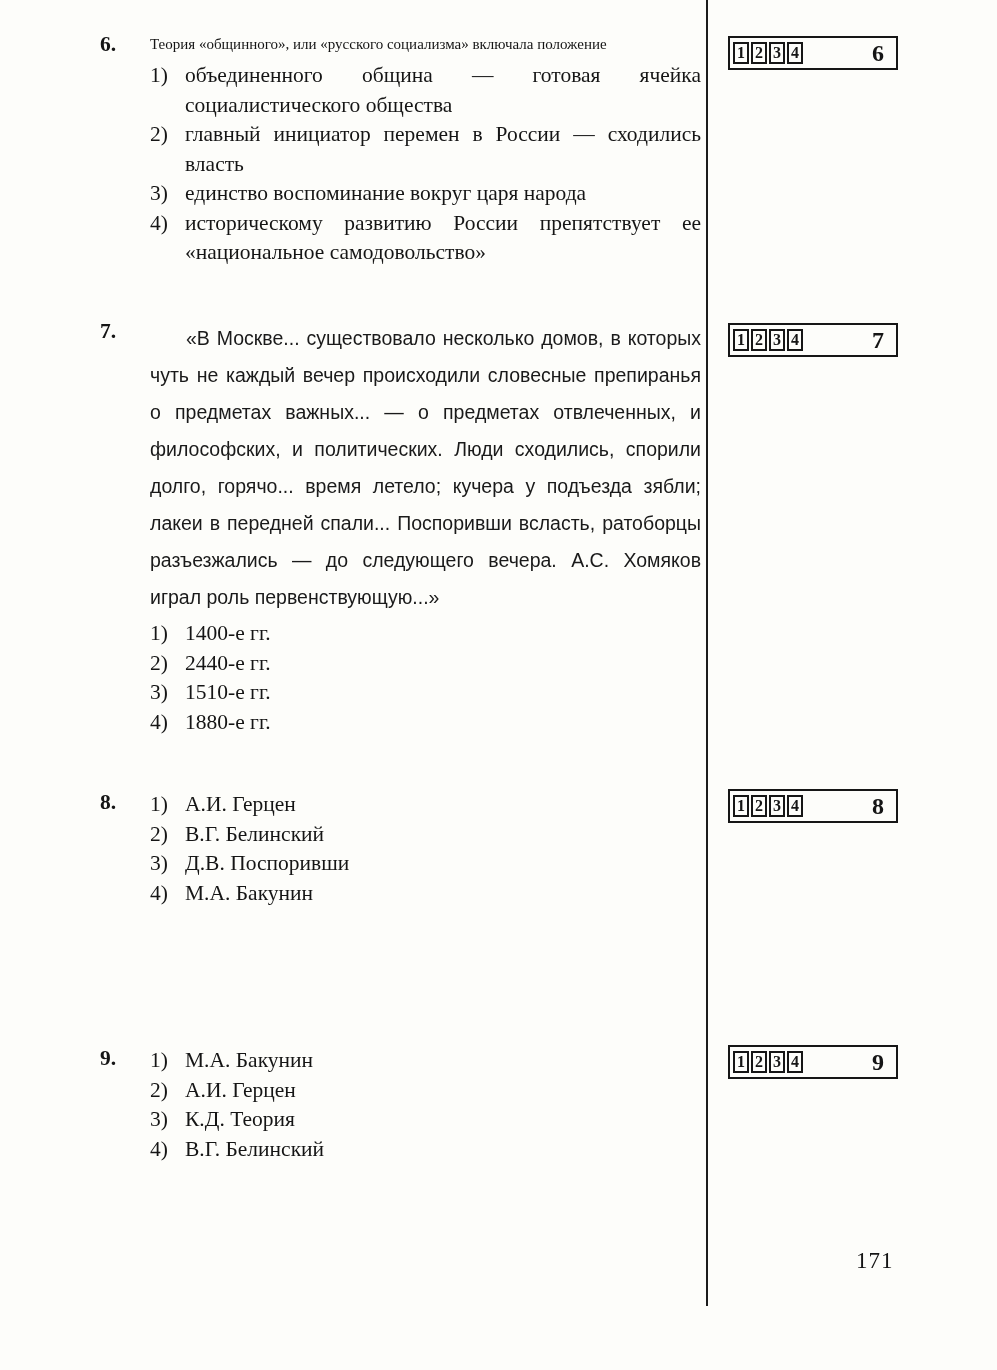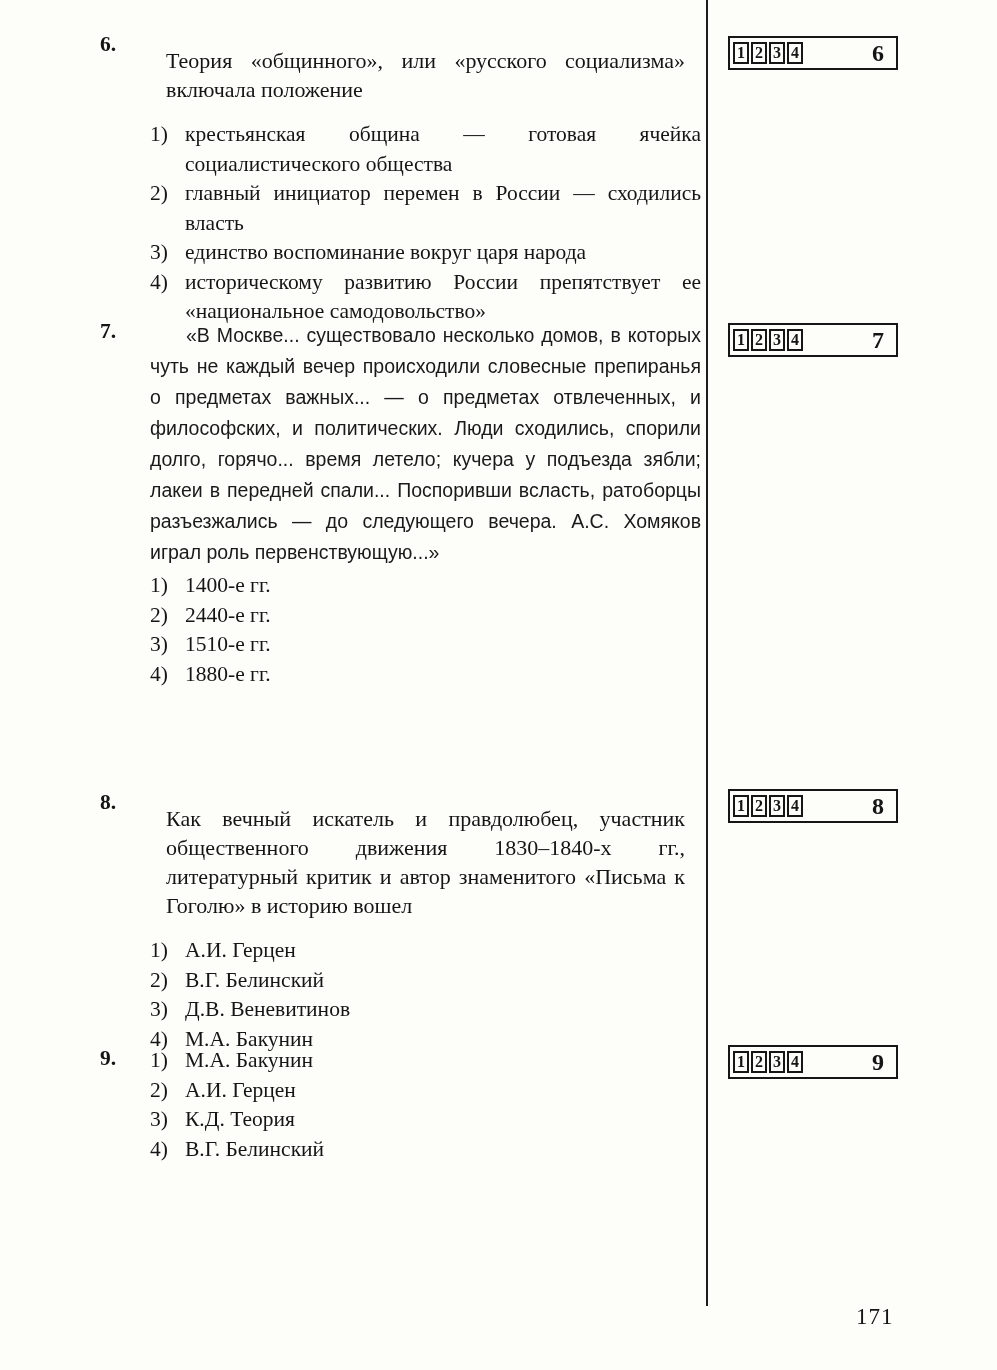--- a/index.html
+++ b/index.html
@@ -31,30 +31,30 @@
     display: flex;
   }
   .q-num {
     flex: 0 0 50px;
     font-size: 21.5px;
     font-weight: bold;
     line-height: 29px;
   }
   .q-body { flex: 1; min-width: 0; }
   .stem {
-    margin: 16px;
-    font-size: 22px;
+    margin: 0;
+    font-size: 15px;
     line-height: 29px;
     text-align: justify;
   }
   .quote {
     margin: 3px 0 3px 0;
     font-family: "Liberation Sans", sans-serif;
     font-size: 19.5px;
-    line-height: 31px;
+    line-height: 37px;
     text-align: justify;
     text-indent: 36px;
     color: #1a1a1a;
   }
   .options { margin-top: 2px; }
   .option {
     display: flex;
     font-size: 21.5px;
     line-height: 29.5px;
   }
@@ -87,40 +87,40 @@
     font-family: "Liberation Serif", serif;
   }
   .box-label {
     margin-left: auto;
     font-size: 24px;
     font-weight: bold;
   }
   .page-number {
     position: absolute;
     left: 856px;
-    top: 1304px;
+    top: 1248px;
     font-size: 23px;
     letter-spacing: 1px;
   }
 </style>
 </head>
 <body>
 
 <div class="page">
 
   <div class="divider"></div>
 
   <section class="question" style="top:30px">
     <div class="q-num">6.</div>
     <div class="q-body">
       <p class="stem">Теория «общинного», или «русского социализма» включала положение</p>
       <div class="options">
         <div class="option">
           <span class="opt-num">1)</span>
-          <span class="opt-text">крестьянская община — готовая ячейка социалистического общества</span>
+          <span class="opt-text">объединенного община — готовая ячейка социалистического общества</span>
         </div>
         <div class="option">
           <span class="opt-num">2)</span>
           <span class="opt-text">главный инициатор перемен в России — сходились власть</span>
         </div>
         <div class="option">
           <span class="opt-num">3)</span>
           <span class="opt-text">единство воспоминание вокруг царя народа</span>
         </div>
         <div class="option">
@@ -152,33 +152,32 @@
           <span class="opt-num">4)</span>
           <span class="opt-text">1880-е гг.</span>
         </div>
       </div>
     </div>
   </section>
 
   <section class="question" style="top:788px">
     <div class="q-num">8.</div>
     <div class="q-body">
-      <p class="stem">Как вечный искатель и правдолюбец, участник общественного движения 1830–1840-х гг., литературный критик и автор знаменитого «Письма к Гоголю» в историю вошел</p>
       <div class="options">
         <div class="option">
           <span class="opt-num">1)</span>
           <span class="opt-text">А.И. Герцен</span>
         </div>
         <div class="option">
           <span class="opt-num">2)</span>
           <span class="opt-text">В.Г. Белинский</span>
         </div>
         <div class="option">
           <span class="opt-num">3)</span>
-          <span class="opt-text">Д.В. Веневитинов</span>
+          <span class="opt-text">Д.В. Поспоривши</span>
         </div>
         <div class="option">
           <span class="opt-num">4)</span>
           <span class="opt-text">М.А. Бакунин</span>
         </div>
       </div>
     </div>
   </section>
 
   <section class="question" style="top:1044px">

